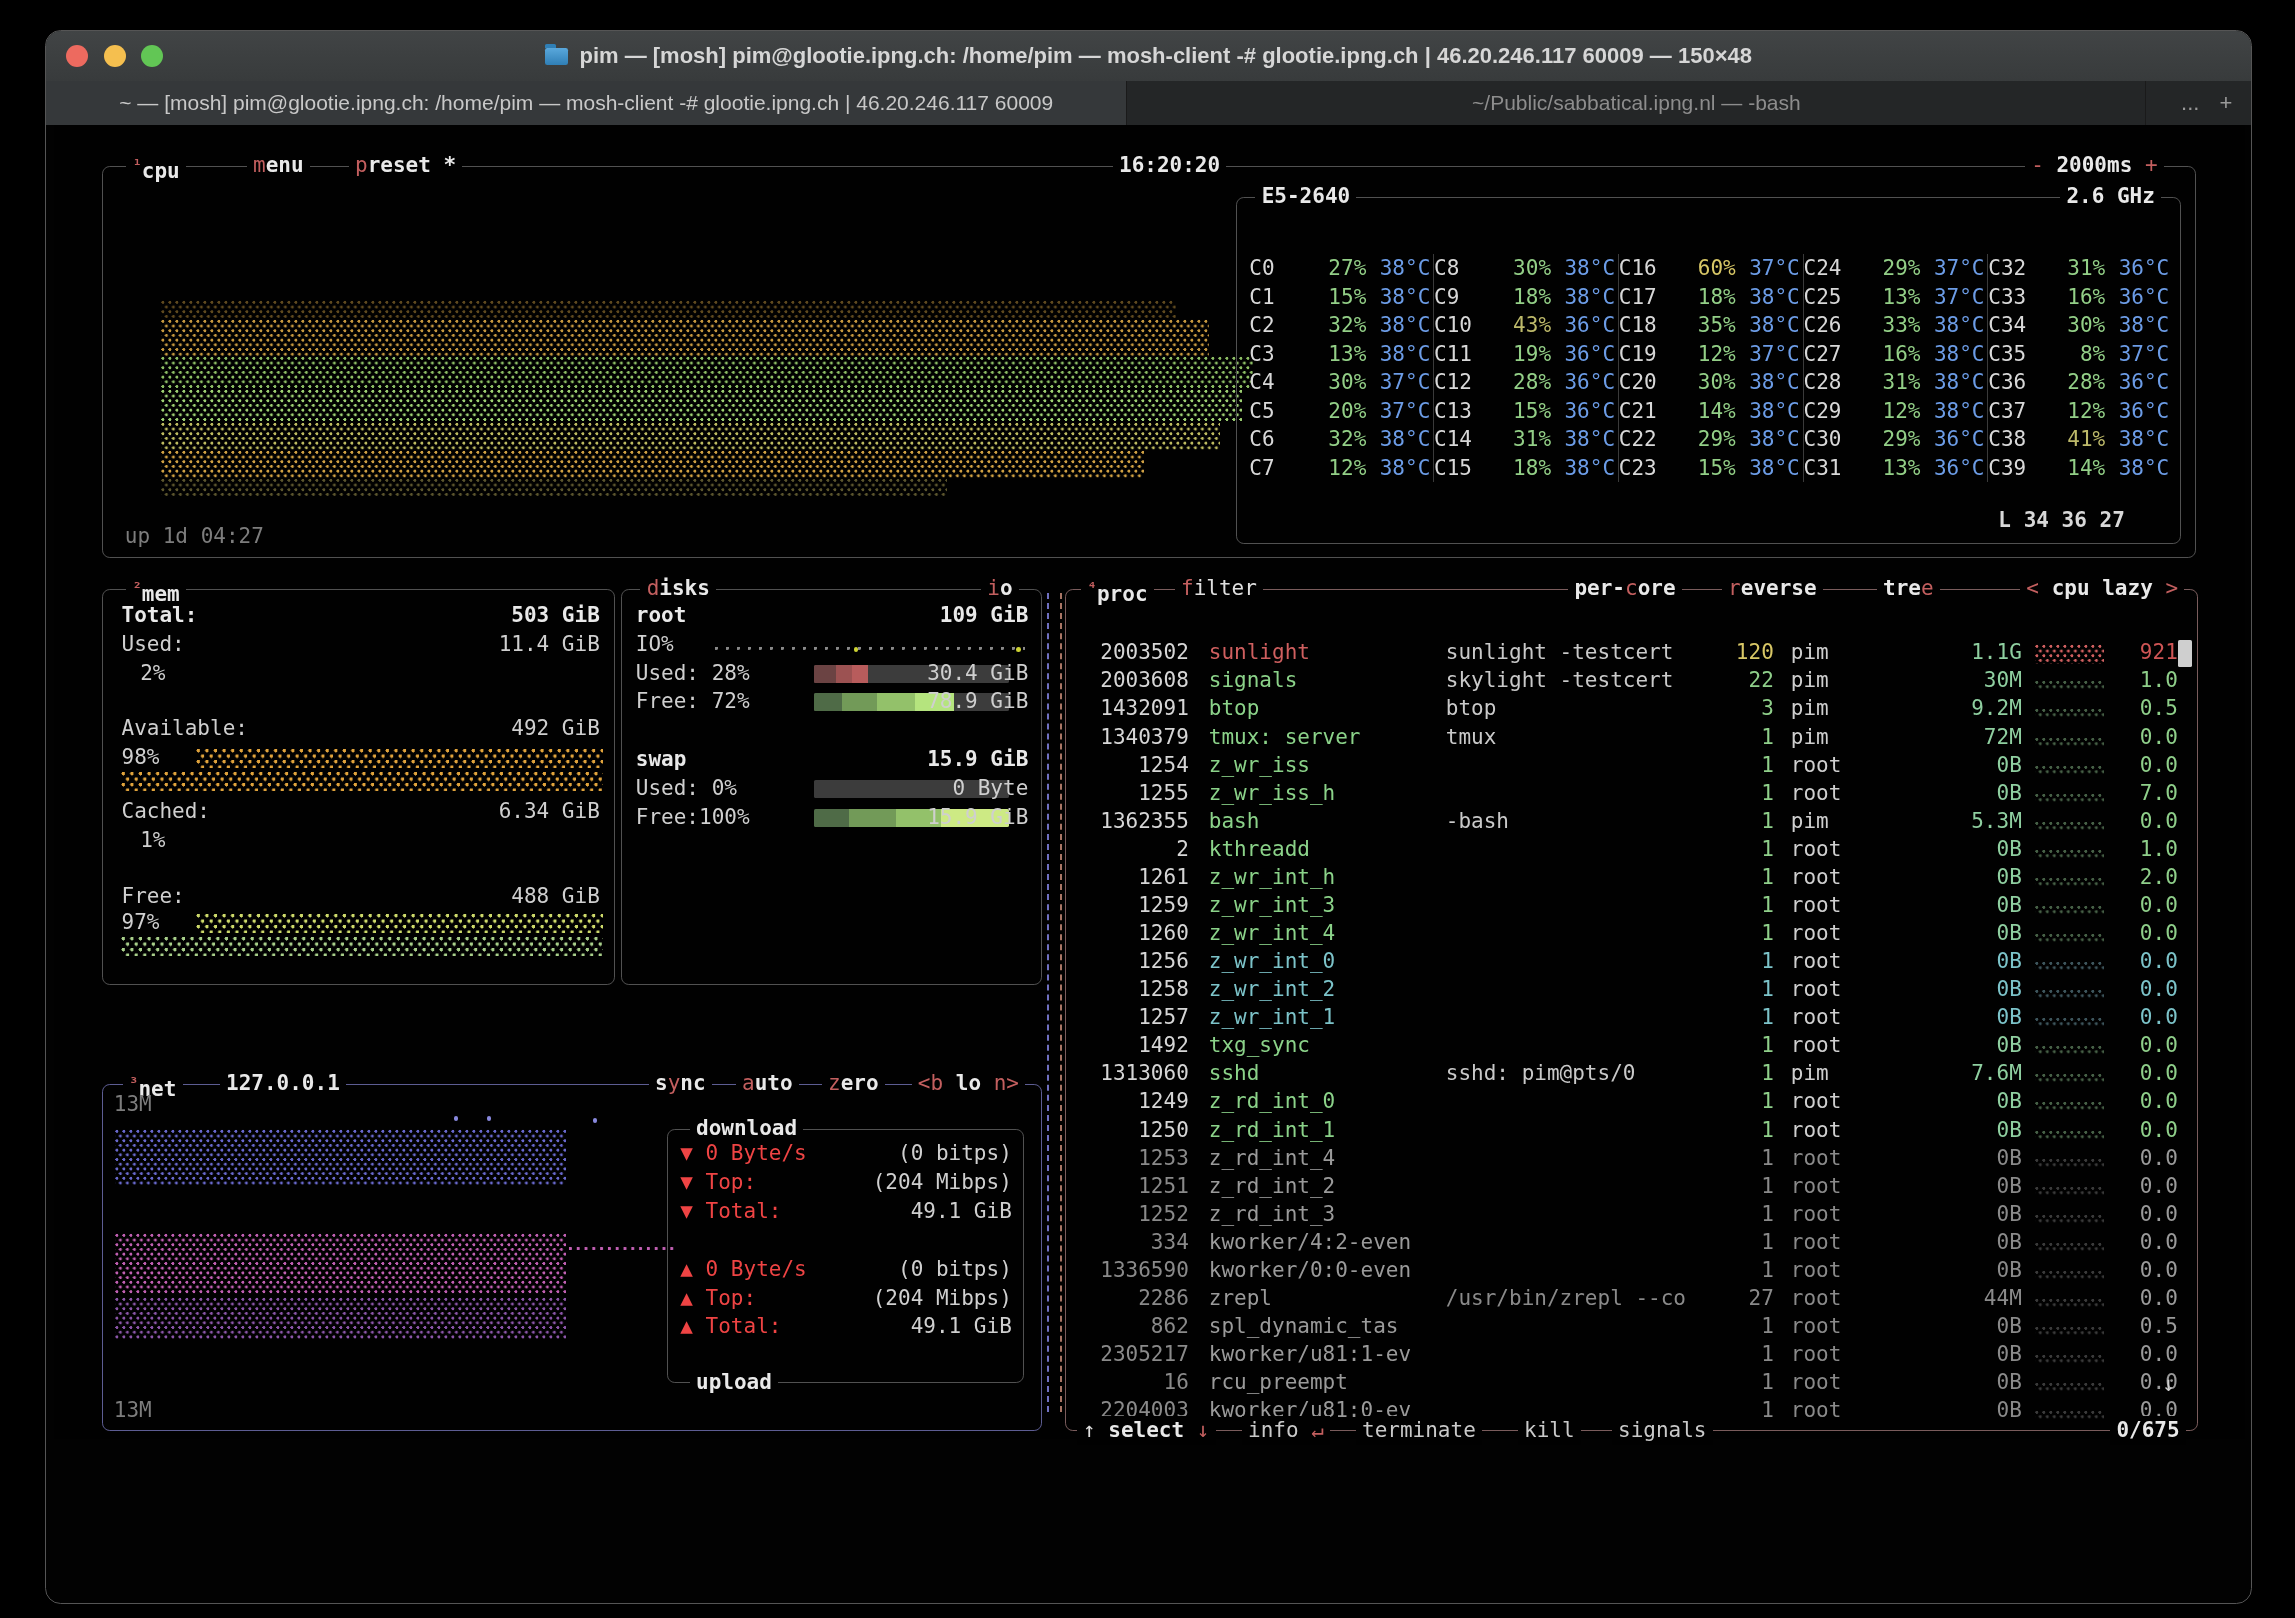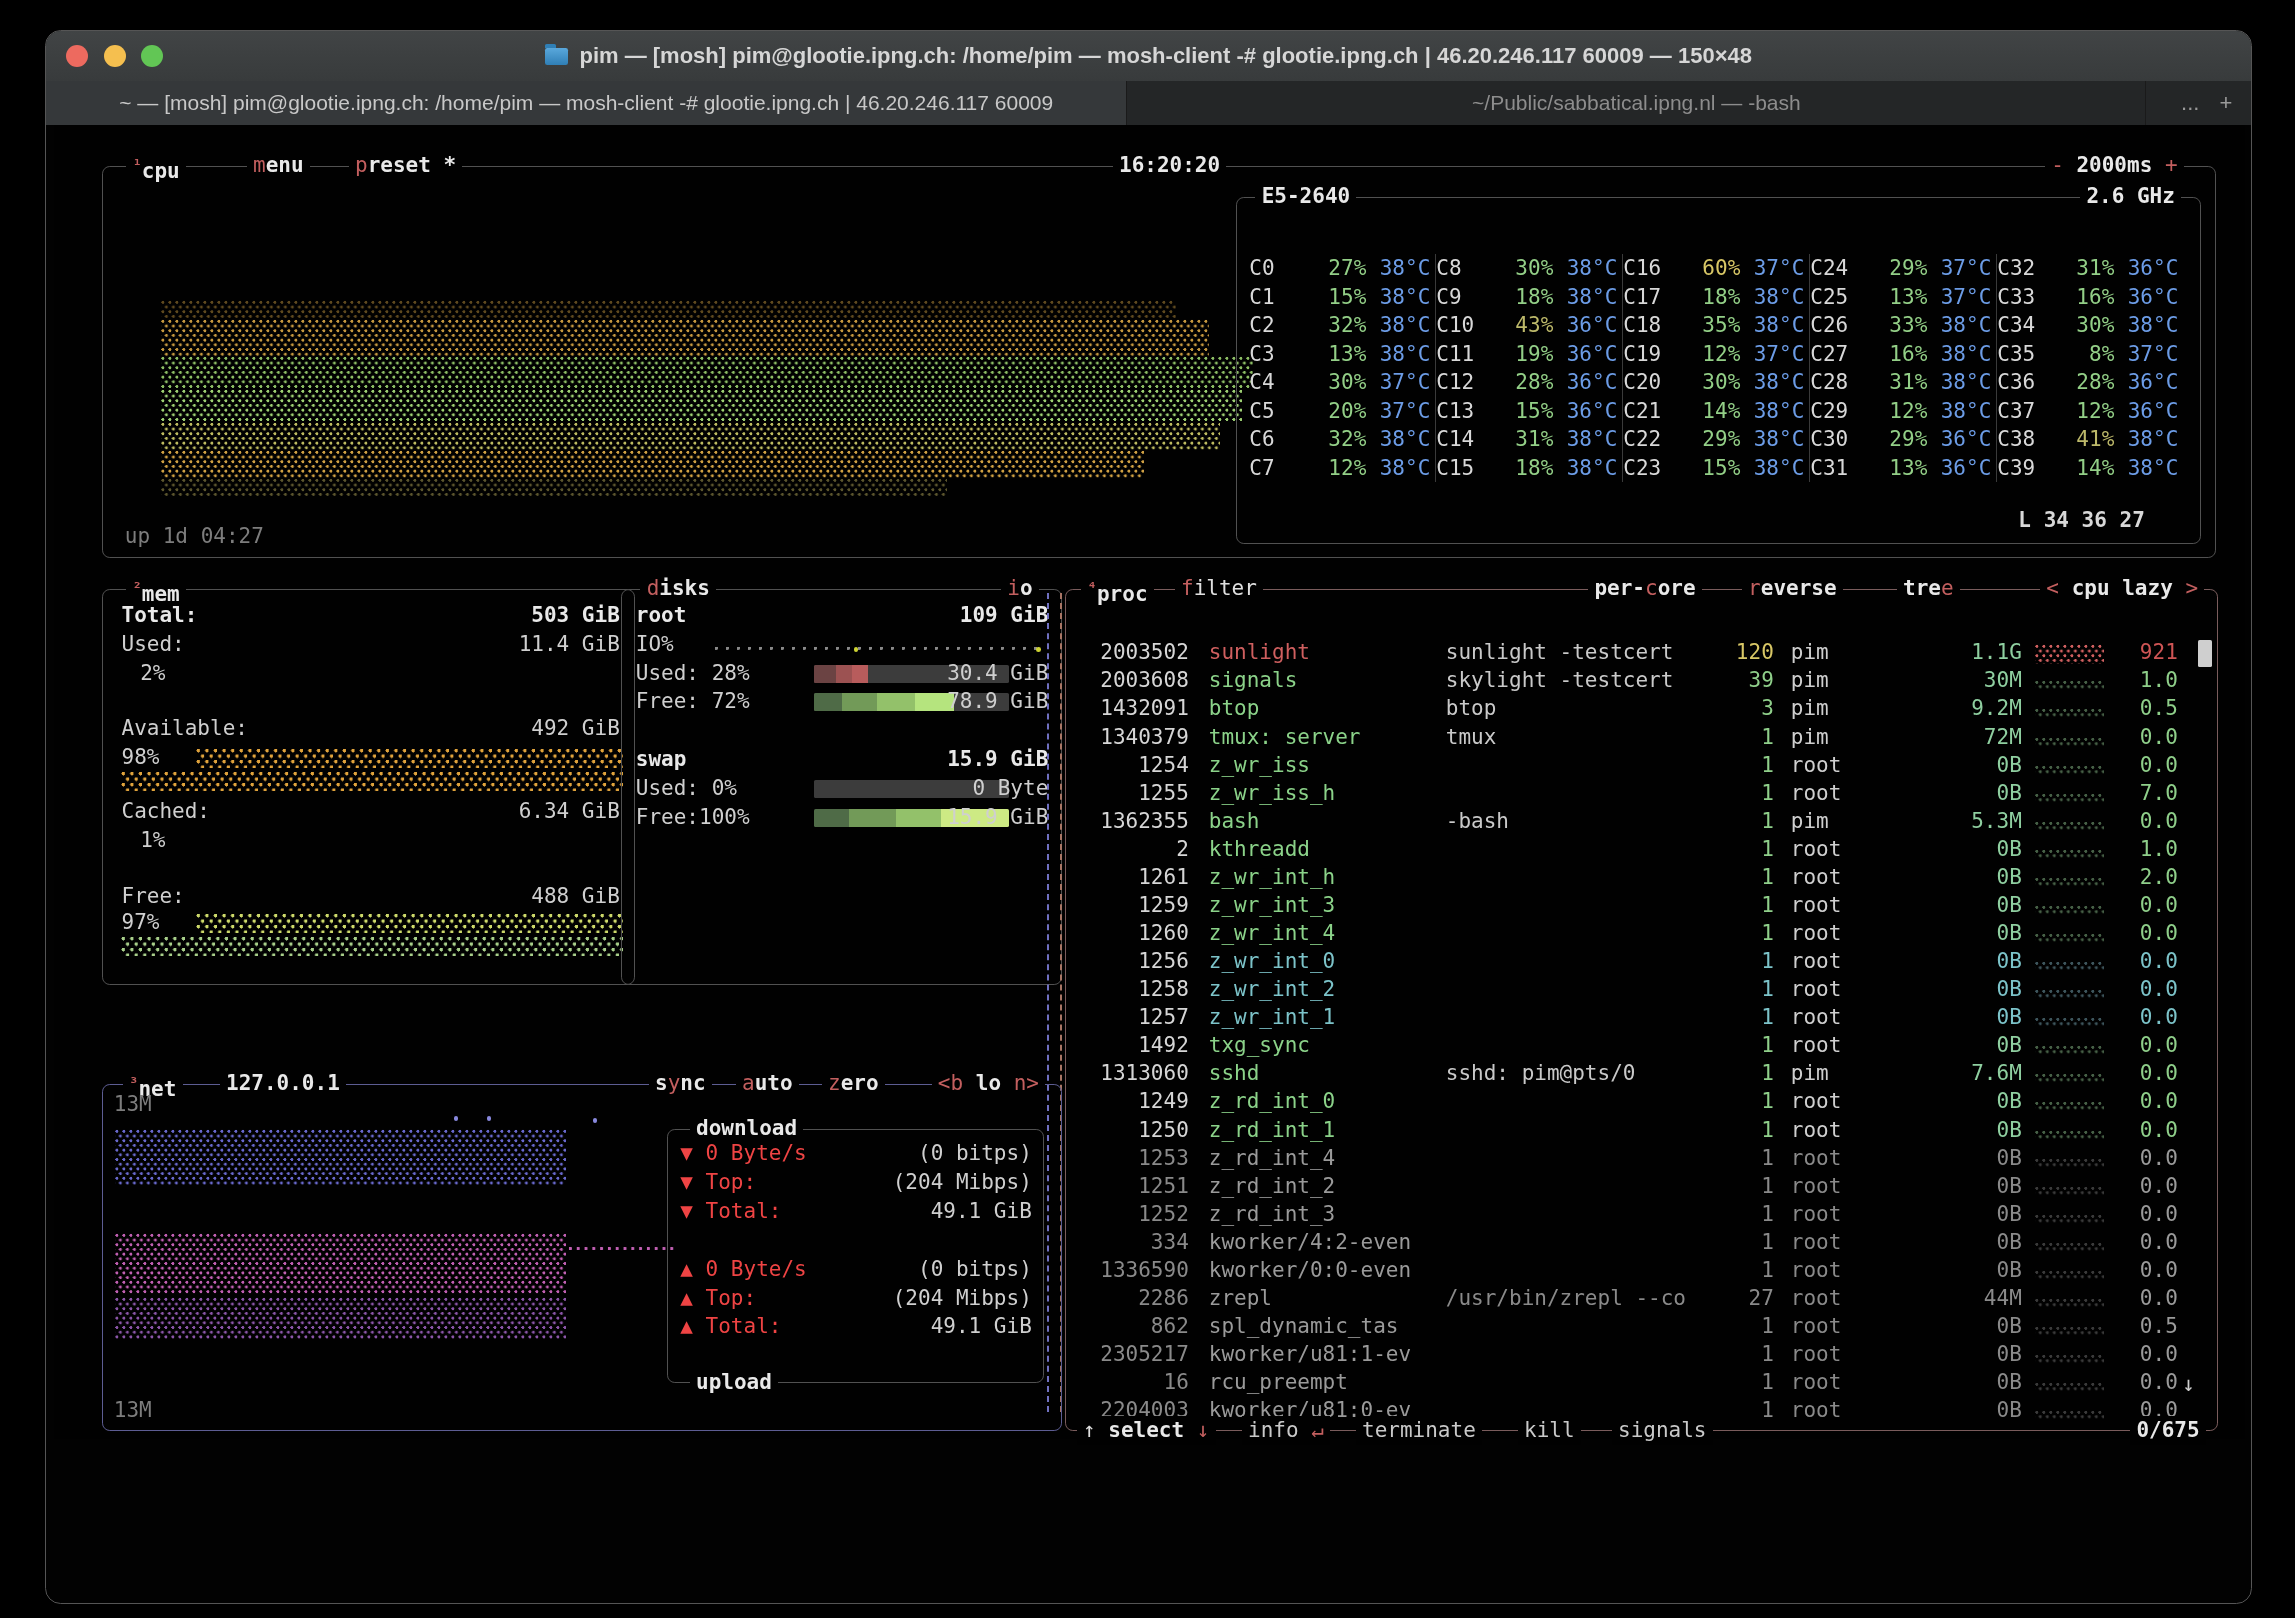--- a/index.html
+++ b/index.html
@@ -13,21 +13,21 @@
   .titletext{position:absolute;left:0;right:0;top:0;height:50px;display:flex;align-items:center;justify-content:center;gap:11px;color:#d6d6d6;font:600 22px "Liberation Sans",sans-serif;white-space:nowrap;}
   .foldericon{width:23.4px;height:17px;background:linear-gradient(#5aa8dc,#2f7fb6);border-radius:2.3px;position:relative;}
   .foldericon::before{content:"";position:absolute;left:0;top:-3.9px;width:11px;height:4.7px;background:#2f7fb6;border-radius:1.6px 1.6px 0 0;}
   .tabbar{position:absolute;left:0;top:50px;right:0;height:44px;background:#242627;display:flex;}
   .tab{height:100%;display:flex;align-items:center;justify-content:center;font:21px "Liberation Sans",sans-serif;white-space:nowrap;}
   .tab.active{width:49%;background:#35383a;color:#c8c8c8;border-right:0.8px solid #1a1a1a;}
   .tab.inactive{flex:1;background:#242627;color:#8d8d8d;}
   .tabctrl{width:86px;display:flex;align-items:center;justify-content:flex-end;gap:20px;padding-right:18.7px;color:#9a9a9a;font:22px "Liberation Sans",sans-serif;border-left:0.8px solid #1a1a1a;}
   
   .term{position:absolute;left:7.8px;top:94px;width:2191px;height:1314px;background:#010101;font:21px/29px "DejaVu Sans Mono",monospace;color:#cfcfcf;}
-  .box{position:absolute;border:1.6px solid #515151;border-radius:7.8px;padding-left:20px;}
+  .box{position:absolute;border:1.6px solid #515151;border-radius:7.8px;}
   .btitle{position:absolute;top:-16.4px;background:#010101;padding:0 6.2px;white-space:nowrap;line-height:29px;}
   .bfoot{position:absolute;bottom:-15px;background:#010101;padding:0 6.2px;white-space:nowrap;line-height:29px;}
   .bold{font-weight:bold;color:#e9e9e9;}
   .red{color:#c35f5f;}
   .dim{color:#8a8a8a;}
   .gray{color:#7d7d7d;}
   .c-grn{color:#93cf87;}
   .c-yel{color:#d8c766;}
   .c-oli{color:#bdb96a;}
   .sup{font-size:15.6px;vertical-align:super;font-weight:bold;}
@@ -464,21 +464,21 @@
             <span class="pf f-thr" style="color: rgb(216, 199, 102);">120</span>
             <span class="pf f-user">pim</span>
             <span class="pf f-mem" style="color: rgb(143, 207, 160);">1.1G</span>
             <span class="pf f-graph dots" style="--c: #cf5f5f; height: 20px; top: 6.2px;"></span>
             <span class="pf f-cpu" style="color: rgb(207, 85, 85);">921</span>
           </div>
           <div class="prow" style="top: 76px;">
             <span class="pf f-pid">2003608</span>
             <span class="pf f-prog" style="color: rgb(139, 210, 137);">signals</span>
             <span class="pf f-cmd">skylight -testcert</span>
-            <span class="pf f-thr" style="color: rgb(143, 207, 138);">39</span>
+            <span class="pf f-thr" style="color: rgb(143, 207, 138);">22</span>
             <span class="pf f-user">pim</span>
             <span class="pf f-mem" style="color: rgb(143, 207, 160);">30M</span>
             <span class="pf f-graph dots" style="--c: #7fae7f; opacity: 0.55;"></span>
             <span class="pf f-cpu" style="color: rgb(143, 207, 138);">1.0</span>
           </div>
           <div class="prow" style="top: 104px;">
             <span class="pf f-pid">1432091</span>
             <span class="pf f-prog" style="color: rgb(139, 210, 137);">btop</span>
             <span class="pf f-cmd">btop</span>
             <span class="pf f-thr" style="color: rgb(143, 207, 138);">3</span>

